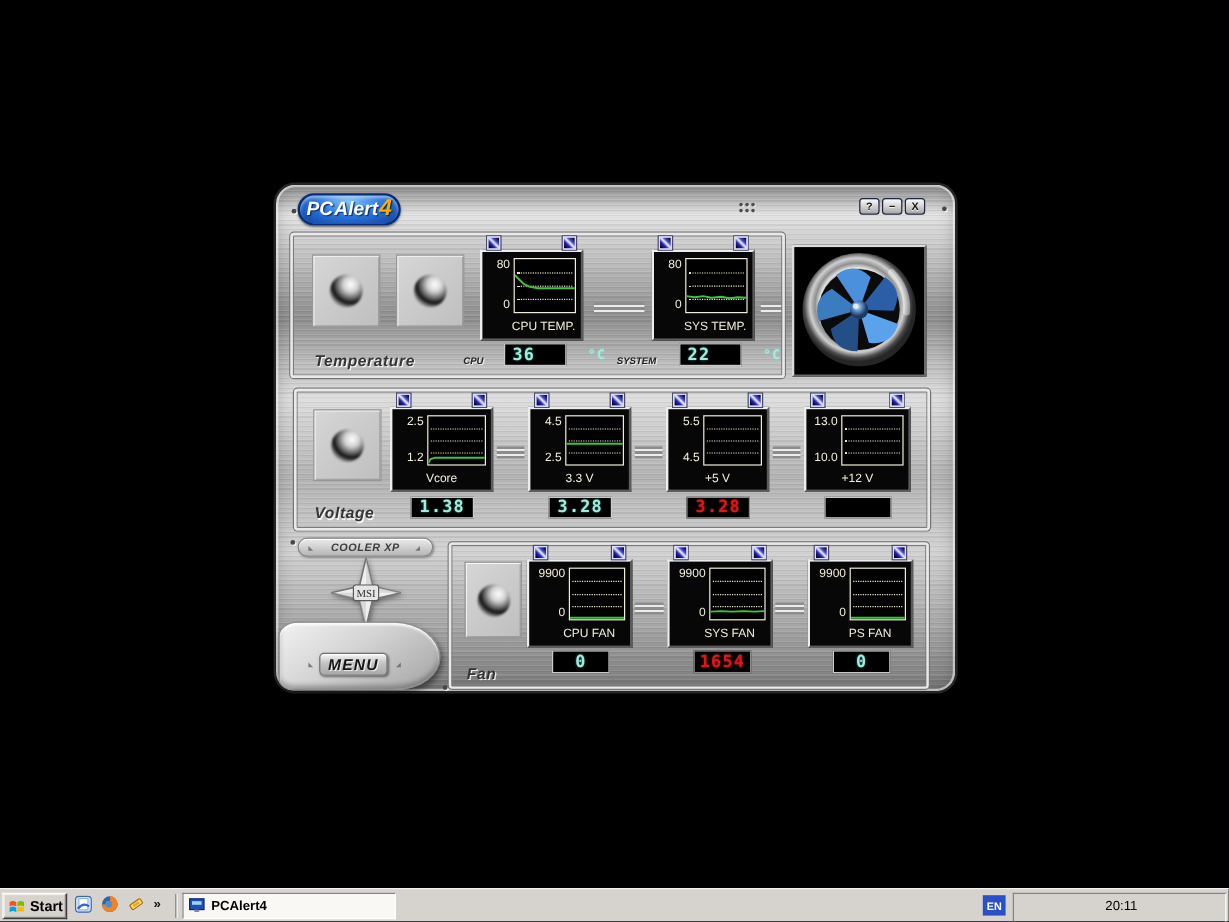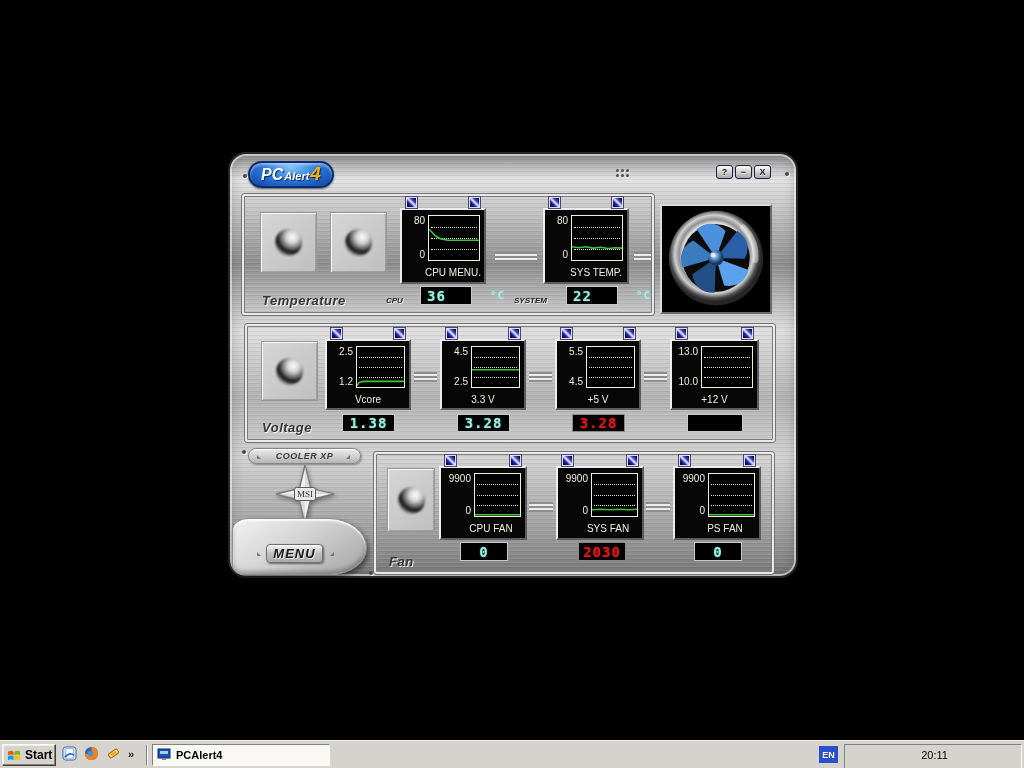--- a/index.html
+++ b/index.html
@@ -17,21 +17,21 @@
     box-shadow: inset 0 0 0 2px rgba(255,255,255,.55), inset 0 0 14px rgba(0,0,0,.25), 0 8px 22px rgba(0,0,0,.85);
   }
   .rivet { position:absolute; width:4px; height:4px; border-radius:50%; background:#474747; box-shadow:1px 1px 0 rgba(255,255,255,.75); }
 
   .logo {
     position:absolute; left:18px; top:7px; width:86px; height:27px; border-radius:14px;
     background: radial-gradient(ellipse at 50% 22%, #82c4f8 0%, #2d7ae0 45%, #0d3e9c 100%);
     border:2px solid #0a2d72; box-shadow:0 1px 2px rgba(0,0,0,.6), inset 0 2px 3px rgba(255,255,255,.5);
     display:flex; align-items:baseline; justify-content:center; color:#fff; font-style:italic; font-weight:bold;
     text-shadow:1px 1px 1px #072a60;
-  } .l-alert{font-size:11px; margin-left:1px;} .l-4{font-size:19px; color:#ffac00; margin-left:1px;}
+  } .l-alert{font-size:16px; margin-left:1px;} .l-4{font-size:19px; color:#ffac00; margin-left:1px;}
 
   .grip { position:absolute; left:386px; top:15px; display:grid; grid-template-columns:repeat(3,5px); grid-auto-rows:5px; }
   .grip i { width:3px; height:3px; border-radius:50%; background:#4e4e4e; box-shadow:1px 1px 0 #e3e3e3; }
 
   .winbtns { position:absolute; left:486px; top:11px; display:flex; gap:2px; }
   .wbtn {
     width:17px; height:14px; border:1px solid #1c2440; border-radius:3px;
     background:linear-gradient(180deg,#fbfbfb,#d6d6d6 45%,#a7a7a7);
     font:bold 9px "Liberation Sans",sans-serif; color:#141414; display:flex; align-items:center; justify-content:center;
     text-shadow:0 1px 0 rgba(255,255,255,.8);
@@ -181,21 +181,21 @@
           </div>
           <div class="plot">
             <i class="gl g1"></i>
               <i class="gl g2"></i>
               <i class="gl g3"></i>
             <svg viewBox="0 0 100 100" preserveAspectRatio="none">
               <polyline fill="none" stroke="#3ec43e" stroke-width="1.6" vector-effect="non-scaling-stroke" points="0,30 6,37 14,46 24,52 38,55 55,55 100,55"></polyline>
             </svg>
           </div>
         </div>
-        <div class="plab pl-t">CPU MENU.</div>
+        <div class="plab pl-t">CPU TEMP.</div>
       </div>
 
       <div class="conn" style="left:251px;top:56px;width:42px;"></div>
 
       <div class="panel" style="left:299px;top:12px;width:86px;height:76px;">
         <span class="gem gem-l"></span>
         <span class="gem gem-r"></span>
         <div class="prow">
           <div class="ylab yl-t">
             <span>80</span>
@@ -438,21 +438,21 @@
             <svg viewBox="0 0 100 100" preserveAspectRatio="none">
               <polyline fill="none" stroke="#3ec43e" stroke-width="1.6" vector-effect="non-scaling-stroke" points="0,97 100,97"></polyline>
             </svg>
           </div>
         </div>
         <div class="plab pl-f">PS FAN</div>
       </div>
 
       <div class="seclabel" style="left:13px;top:100px;">Fan</div>
       <div class="lcd" style="left:84px;top:88px;width:48px;height:19px;">0</div>
-      <div class="lcd red" style="left:202px;top:88px;width:48px;height:19px;">2030</div>
+      <div class="lcd red" style="left:202px;top:88px;width:48px;height:19px;">1654</div>
       <div class="lcd" style="left:318px;top:88px;width:48px;height:19px;">0</div>
     </div>
   </div>
 
   <div class="taskbar">
     <div class="startbtn">
       <svg width="15" height="13" viewBox="0 0 16 14">
         <path d="M1,3 Q4,1 7,3 L7,7 Q4,5 1,7 Z" fill="#f65314"></path>
         <path d="M8,3 Q11,1 14,3 L14,7 Q11,5 8,7 Z" fill="#7cbb00"></path>
         <path d="M1,8 Q4,6 7,8 L7,12 Q4,10 1,12 Z" fill="#00a1f1"></path>

